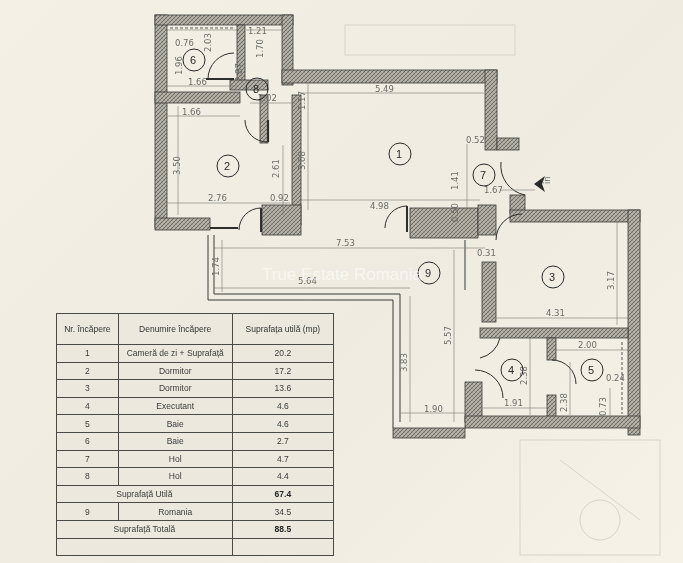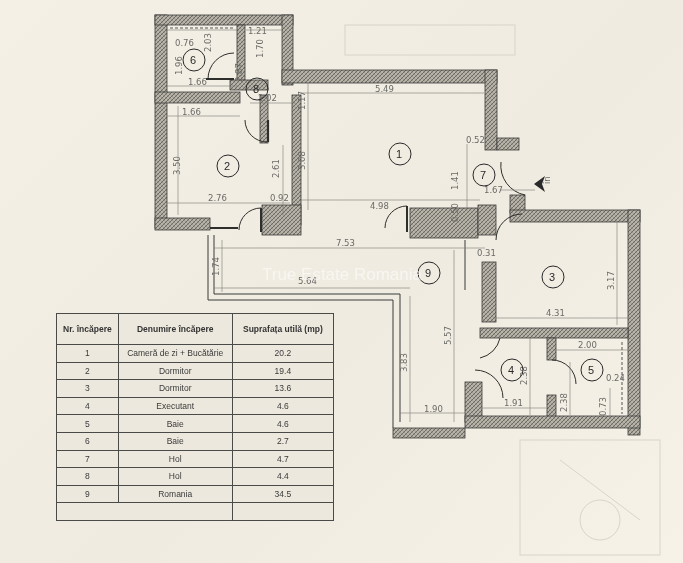--- a/index.html
+++ b/index.html
@@ -4,21 +4,21 @@
 <style>
   html,body{margin:0;padding:0;}
   body{width:683px;height:563px;overflow:hidden;background:#f2eee4;font-family:"Liberation Sans",sans-serif;position:relative;}
   .paper{position:absolute;left:0;top:0;width:683px;height:563px;background:linear-gradient(135deg,#f4f0e6 0%,#efebe1 55%,#f6f2e8 100%);}
   svg.plan{position:absolute;left:0;top:0;}
   .dim{font-family:"DejaVu Sans",sans-serif;font-size:8.5px;fill:#6a6a66;}
   .rlabel{font-family:"Liberation Sans",sans-serif;font-size:11px;fill:#2a2a2a;}
   .wm{font-family:"Liberation Sans",sans-serif;font-size:17px;fill:#ffffff;opacity:0.55;}
   table.legend{position:absolute;left:56px;top:313px;width:278px;border-collapse:collapse;font-family:"Liberation Sans",sans-serif;font-size:8.5px;color:#3a3a3a;background:#ece8dd;}
   table.legend td,table.legend th{border:1px solid #4a4a48;text-align:center;padding:0;height:16.6px;}
-  table.legend th{font-weight:bold;font-size:8.5px;height:30px;line-height:10px;color:#333;}
+  table.legend th{font-weight:normal;font-size:8.5px;height:30px;line-height:10px;color:#333;}
   table.legend td.b{font-weight:bold;color:#222;}
   .c1{width:61px}.c2{width:114px}.c3{width:101px}
 </style>
 </head>
 <body>
 
 <div class="paper"></div>
 
 <svg class="plan" width="683" height="563" viewBox="0 0 683 563">
   <defs>
@@ -228,27 +228,27 @@
 
 <table class="legend">
   <tbody>
       <tr>
     <th class="c1">Nr. încăpere</th>
     <th class="c2">Denumire încăpere</th>
     <th class="c3">Suprafața utilă (mp)</th>
   </tr>
   <tr>
         <td>1</td>
-        <td>Cameră de zi + Bucătărie</td>
+        <td>Cameră de zi + Suprafață</td>
         <td>20.2</td>
       </tr>
   <tr>
         <td>2</td>
         <td>Dormitor</td>
-        <td>19.4</td>
+        <td>17.2</td>
       </tr>
   <tr>
         <td>3</td>
         <td>Dormitor</td>
         <td>13.6</td>
       </tr>
   <tr>
         <td>4</td>
         <td>Executant</td>
         <td>4.6</td>
@@ -267,22 +267,30 @@
         <td>7</td>
         <td>Hol</td>
         <td>4.7</td>
       </tr>
   <tr>
         <td>8</td>
         <td>Hol</td>
         <td>4.4</td>
       </tr>
   <tr>
+    <td colspan="2">Suprafață Utilă</td>
+    <td class="b">67.4</td>
+  </tr>
+  <tr>
         <td>9</td>
         <td>Romania</td>
         <td>34.5</td>
       </tr>
   <tr>
+    <td colspan="2">Suprafață Totală</td>
+    <td class="b">88.5</td>
+  </tr>
+  <tr>
     <td colspan="2"></td>
     <td></td>
   </tr>
 </tbody>
   </table>
 
 </body></html>

